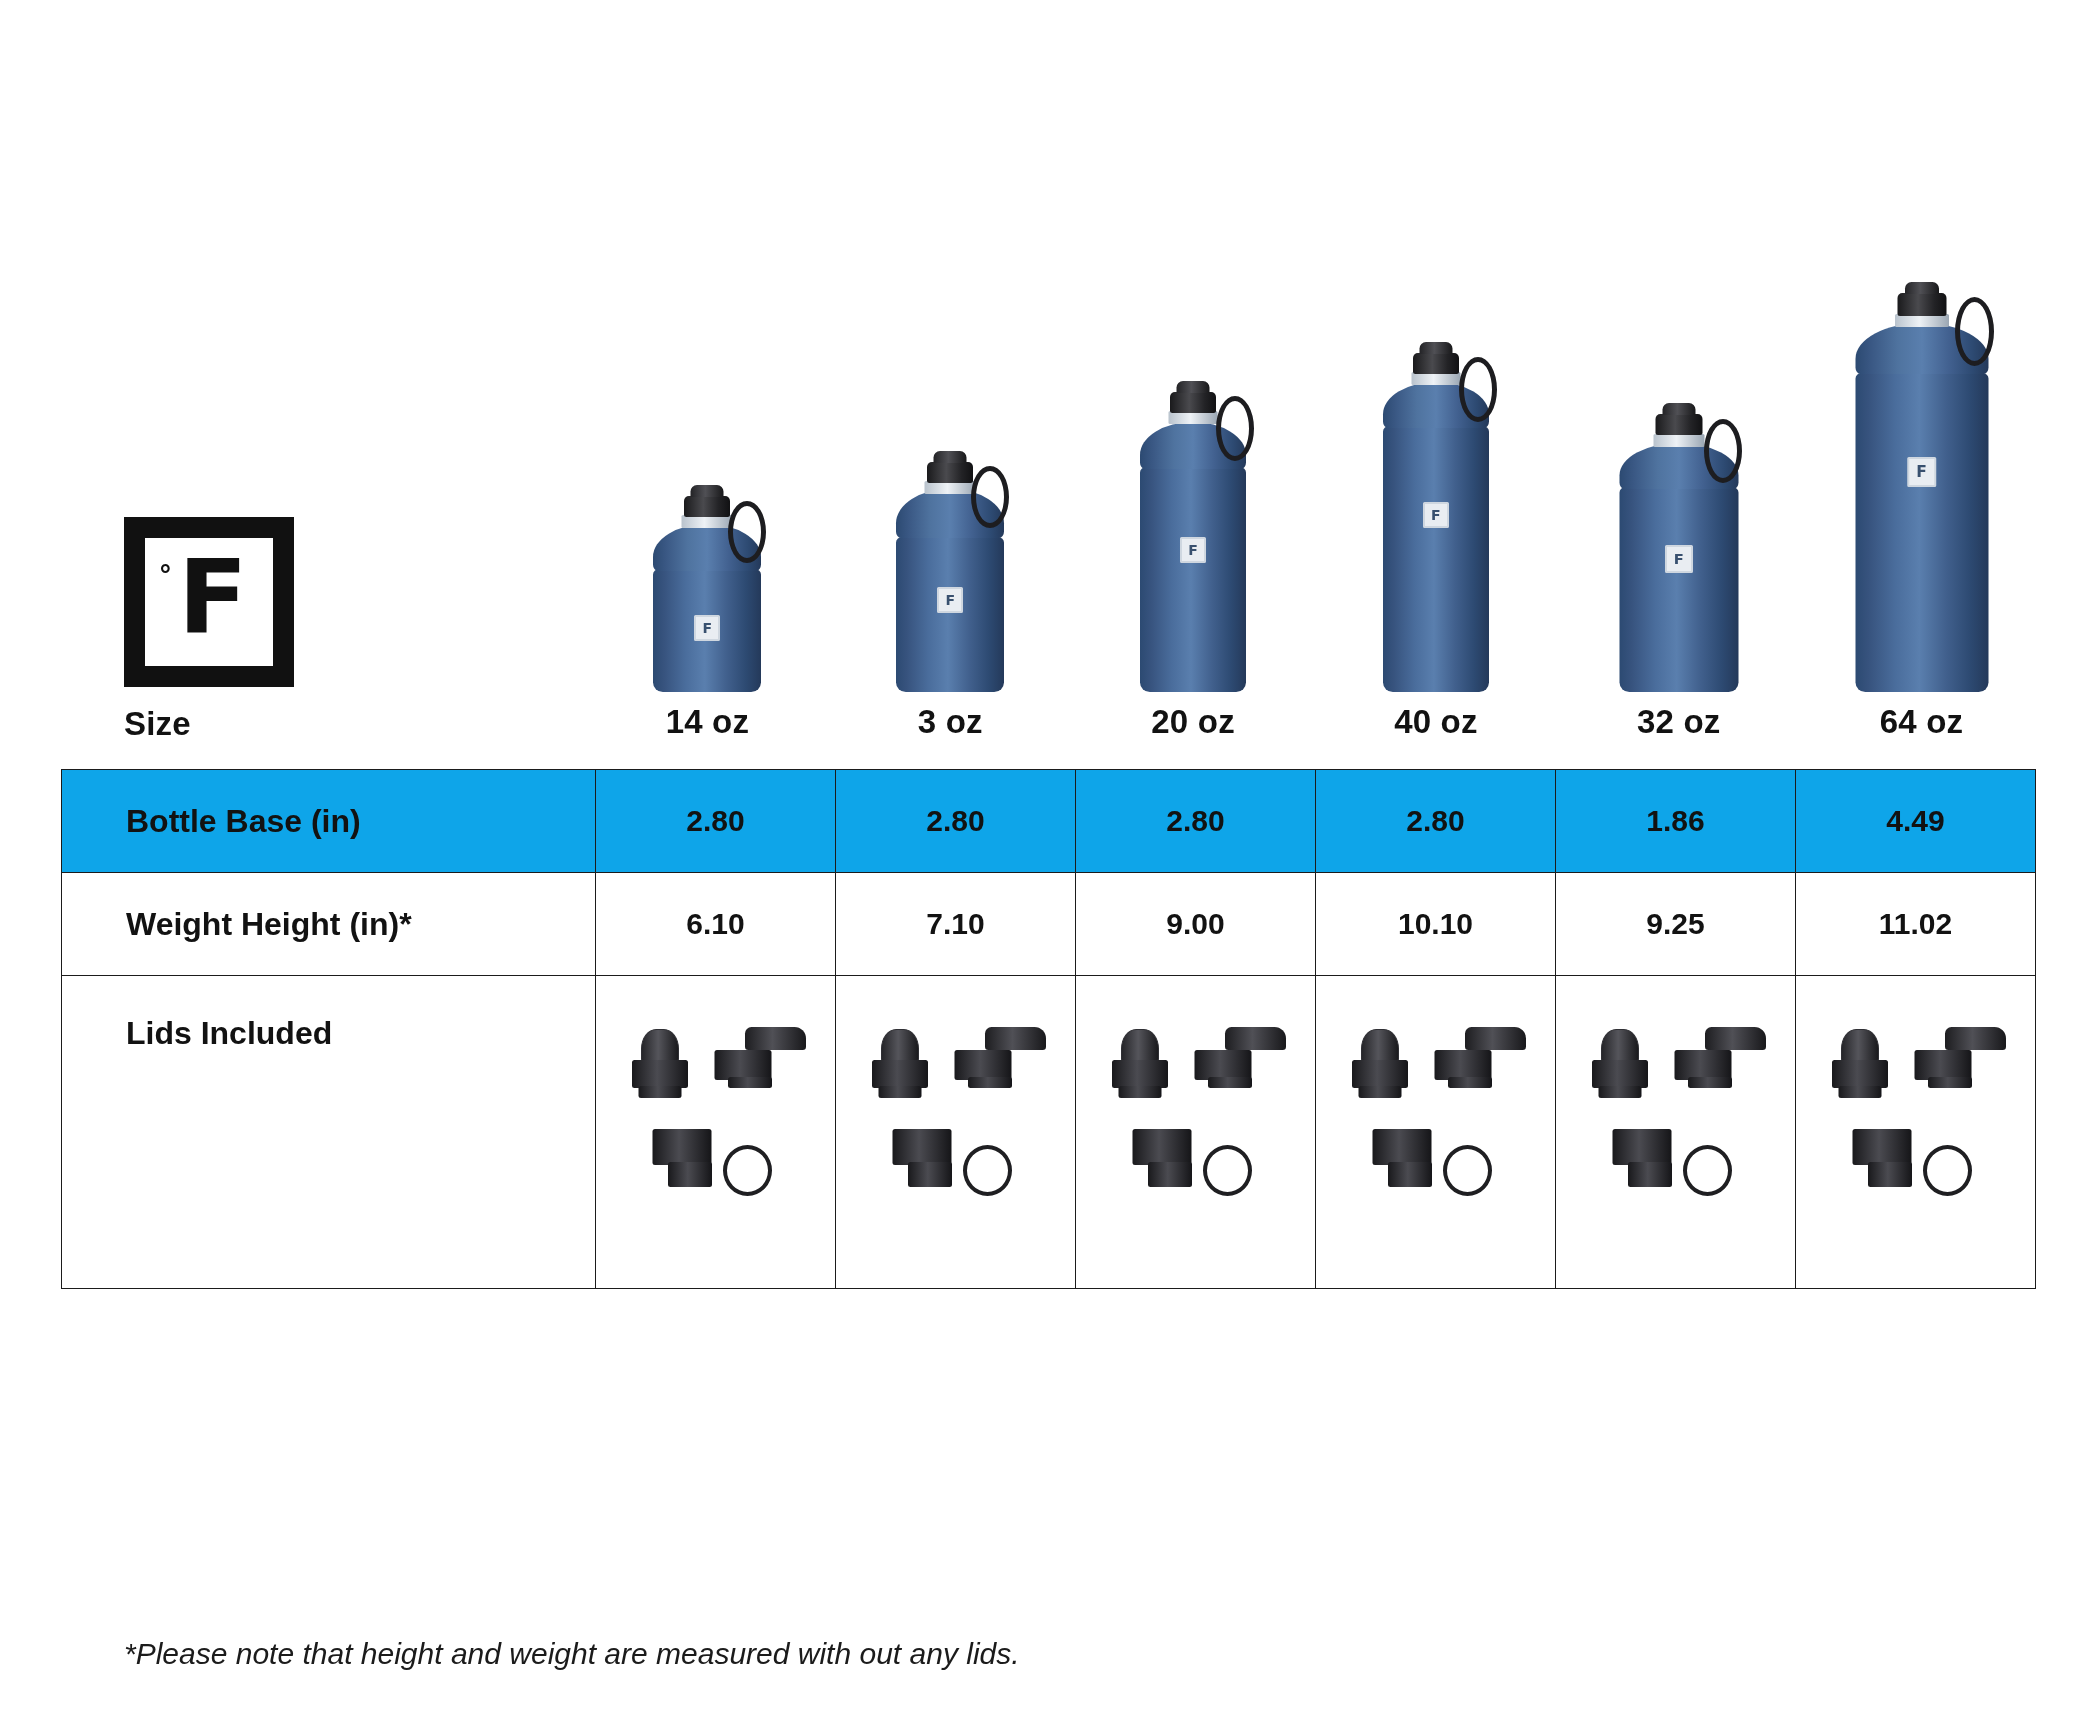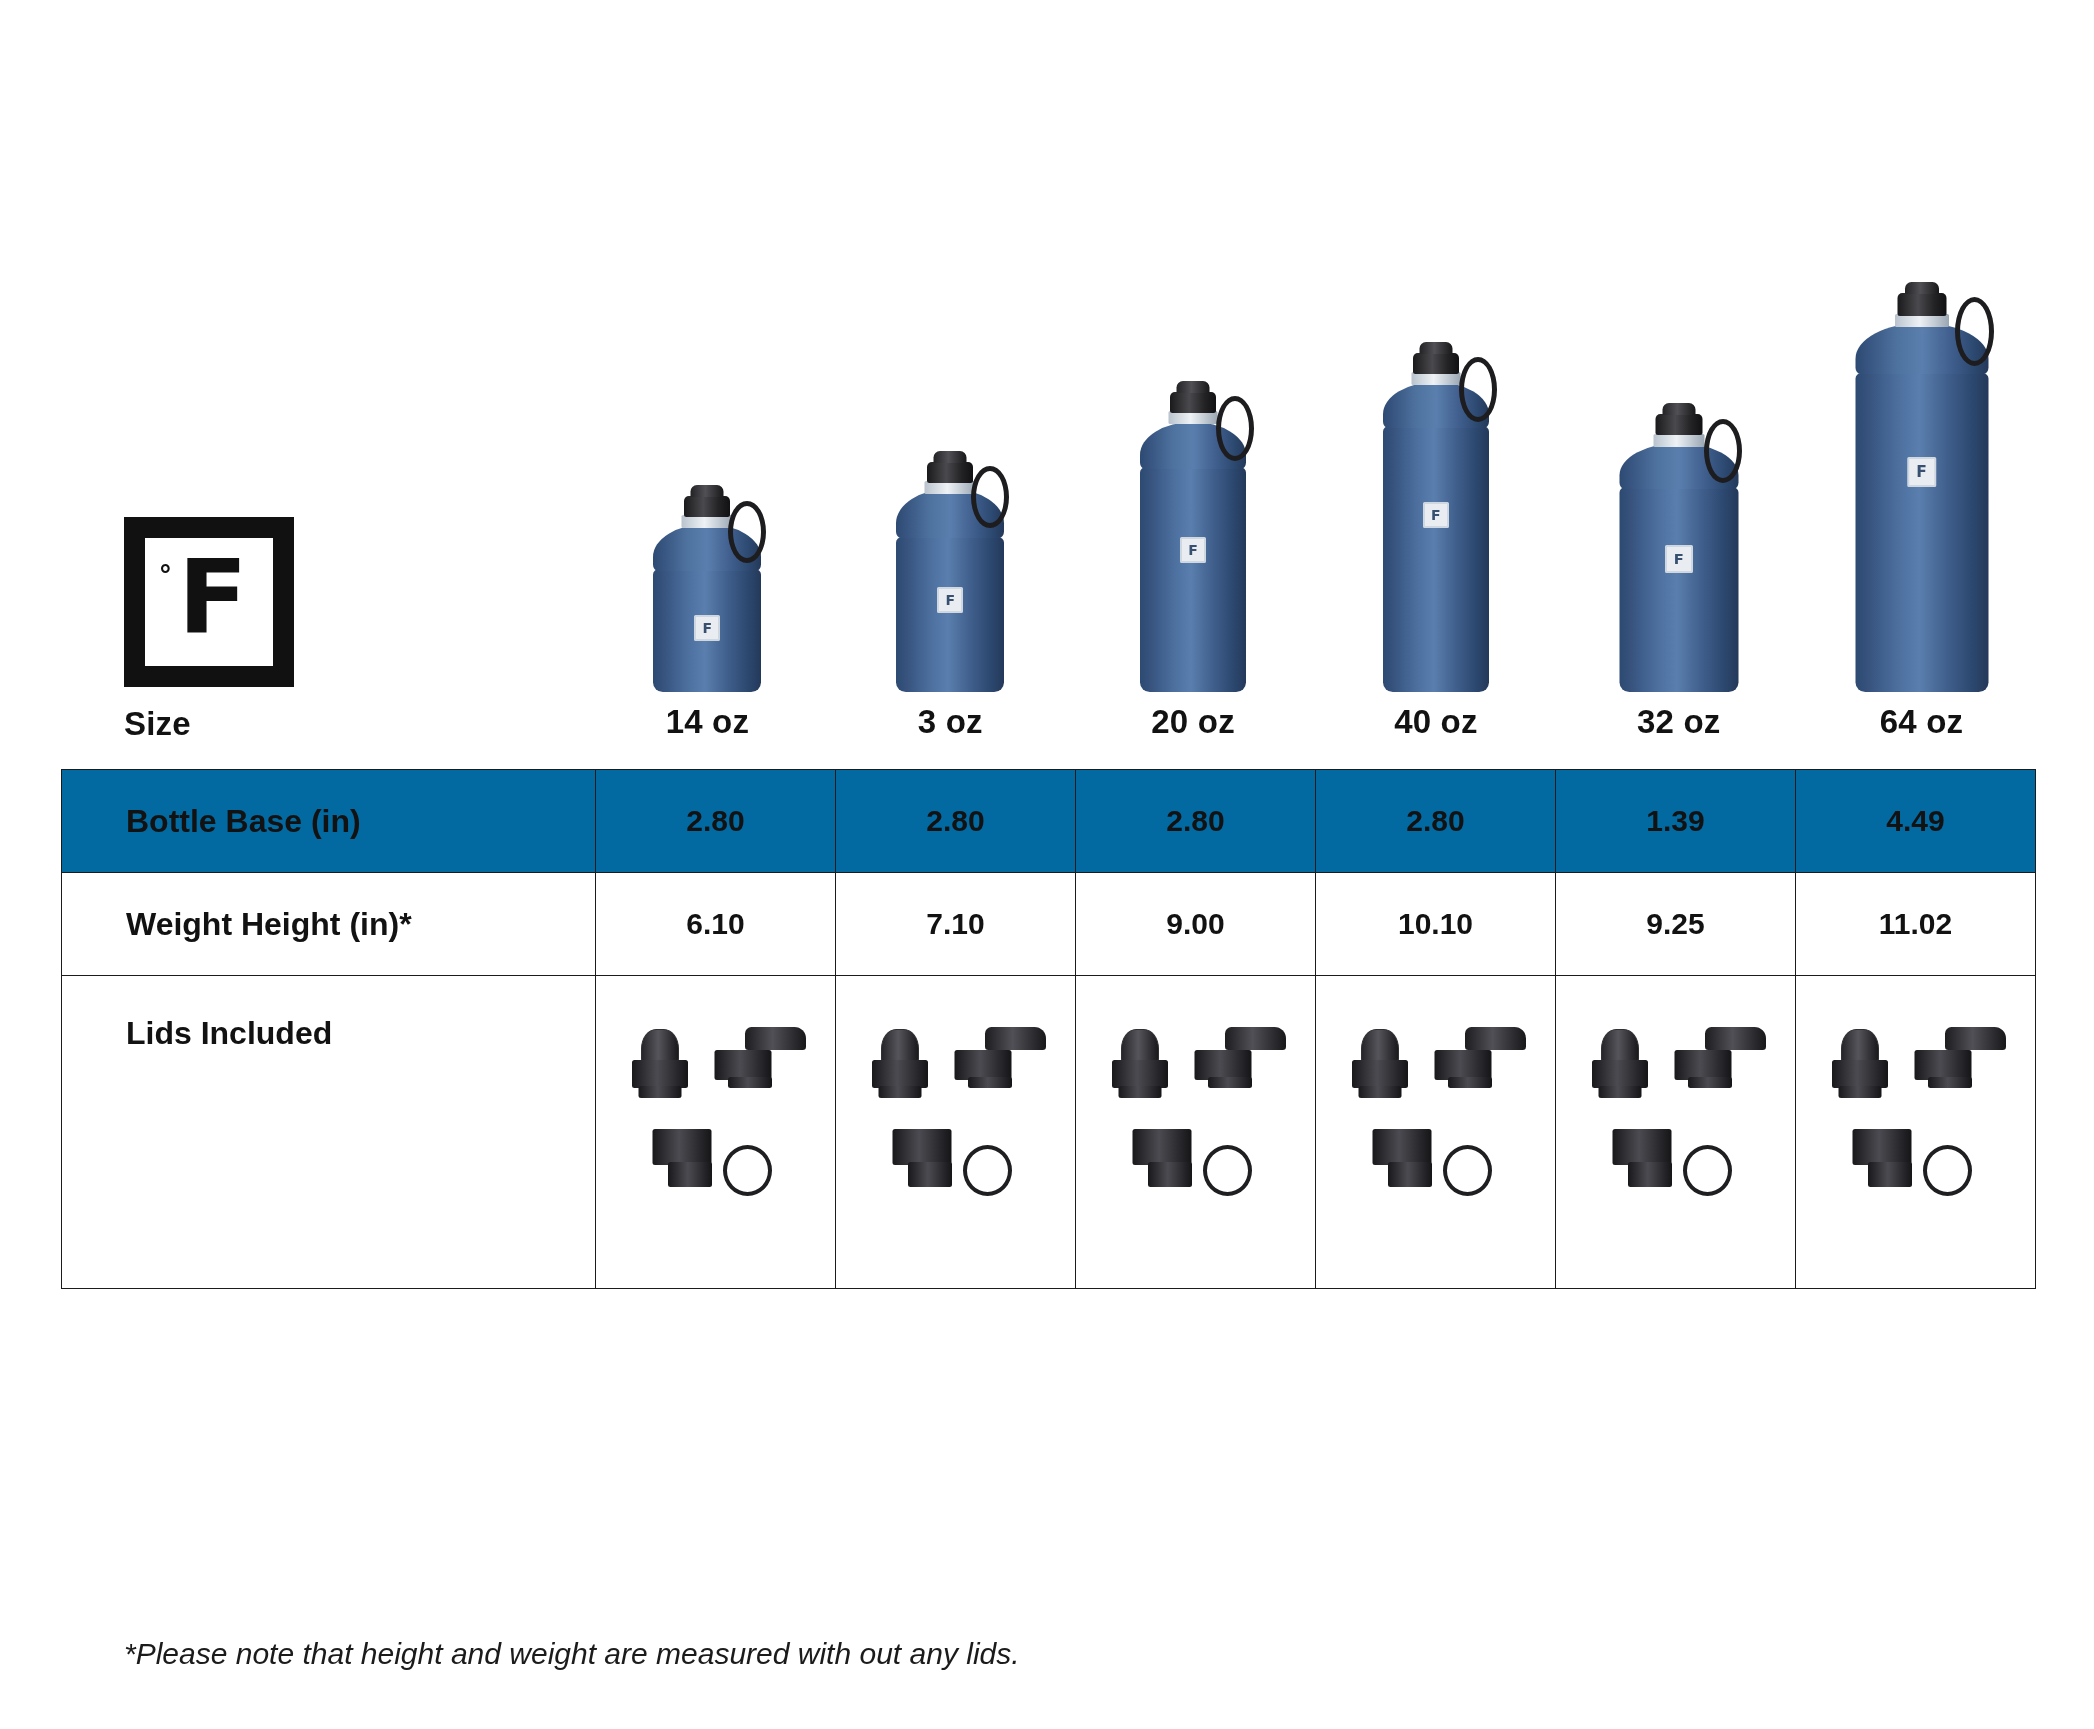--- a/index.html
+++ b/index.html
@@ -184,21 +184,21 @@
     font-weight: 700;
     padding: 0 8.2px;
   }
   table.spec td.rowhead, table.spec th.rowhead {
     text-align: left;
     padding-left: 64px;
     font-size: 32px;
     font-weight: 700;
     width: 534px;
   }
-  table.spec tr.shaded td { background: #0369a1; }
+  table.spec tr.shaded td { background: #0ea5e9; }
   table.spec tr.plain td { background: #ffffff; }
   table.spec td.value { font-weight: 700; }
 
   tr.lids td { height: 313px; vertical-align: middle; }
   tr.lids td.rowhead { vertical-align: top; padding-top: 39px; }
 
   
   .lidset {
     position: relative;
     width: 100%;
@@ -364,21 +364,21 @@
       <col style="width:240px">
       <col style="width:240px">
     </colgroup>
     <tbody>
       <tr class="shaded">
         <td class="rowhead">Bottle Base (in)</td>
         <td class="value">2.80</td>
         <td class="value">2.80</td>
         <td class="value">2.80</td>
         <td class="value">2.80</td>
-        <td class="value">1.39</td>
+        <td class="value">1.86</td>
         <td class="value">4.49</td>
       </tr>
       <tr class="plain">
         <td class="rowhead">Weight Height (in)*</td>
         <td class="value">6.10</td>
         <td class="value">7.10</td>
         <td class="value">9.00</td>
         <td class="value">10.10</td>
         <td class="value">9.25</td>
         <td class="value">11.02</td>

